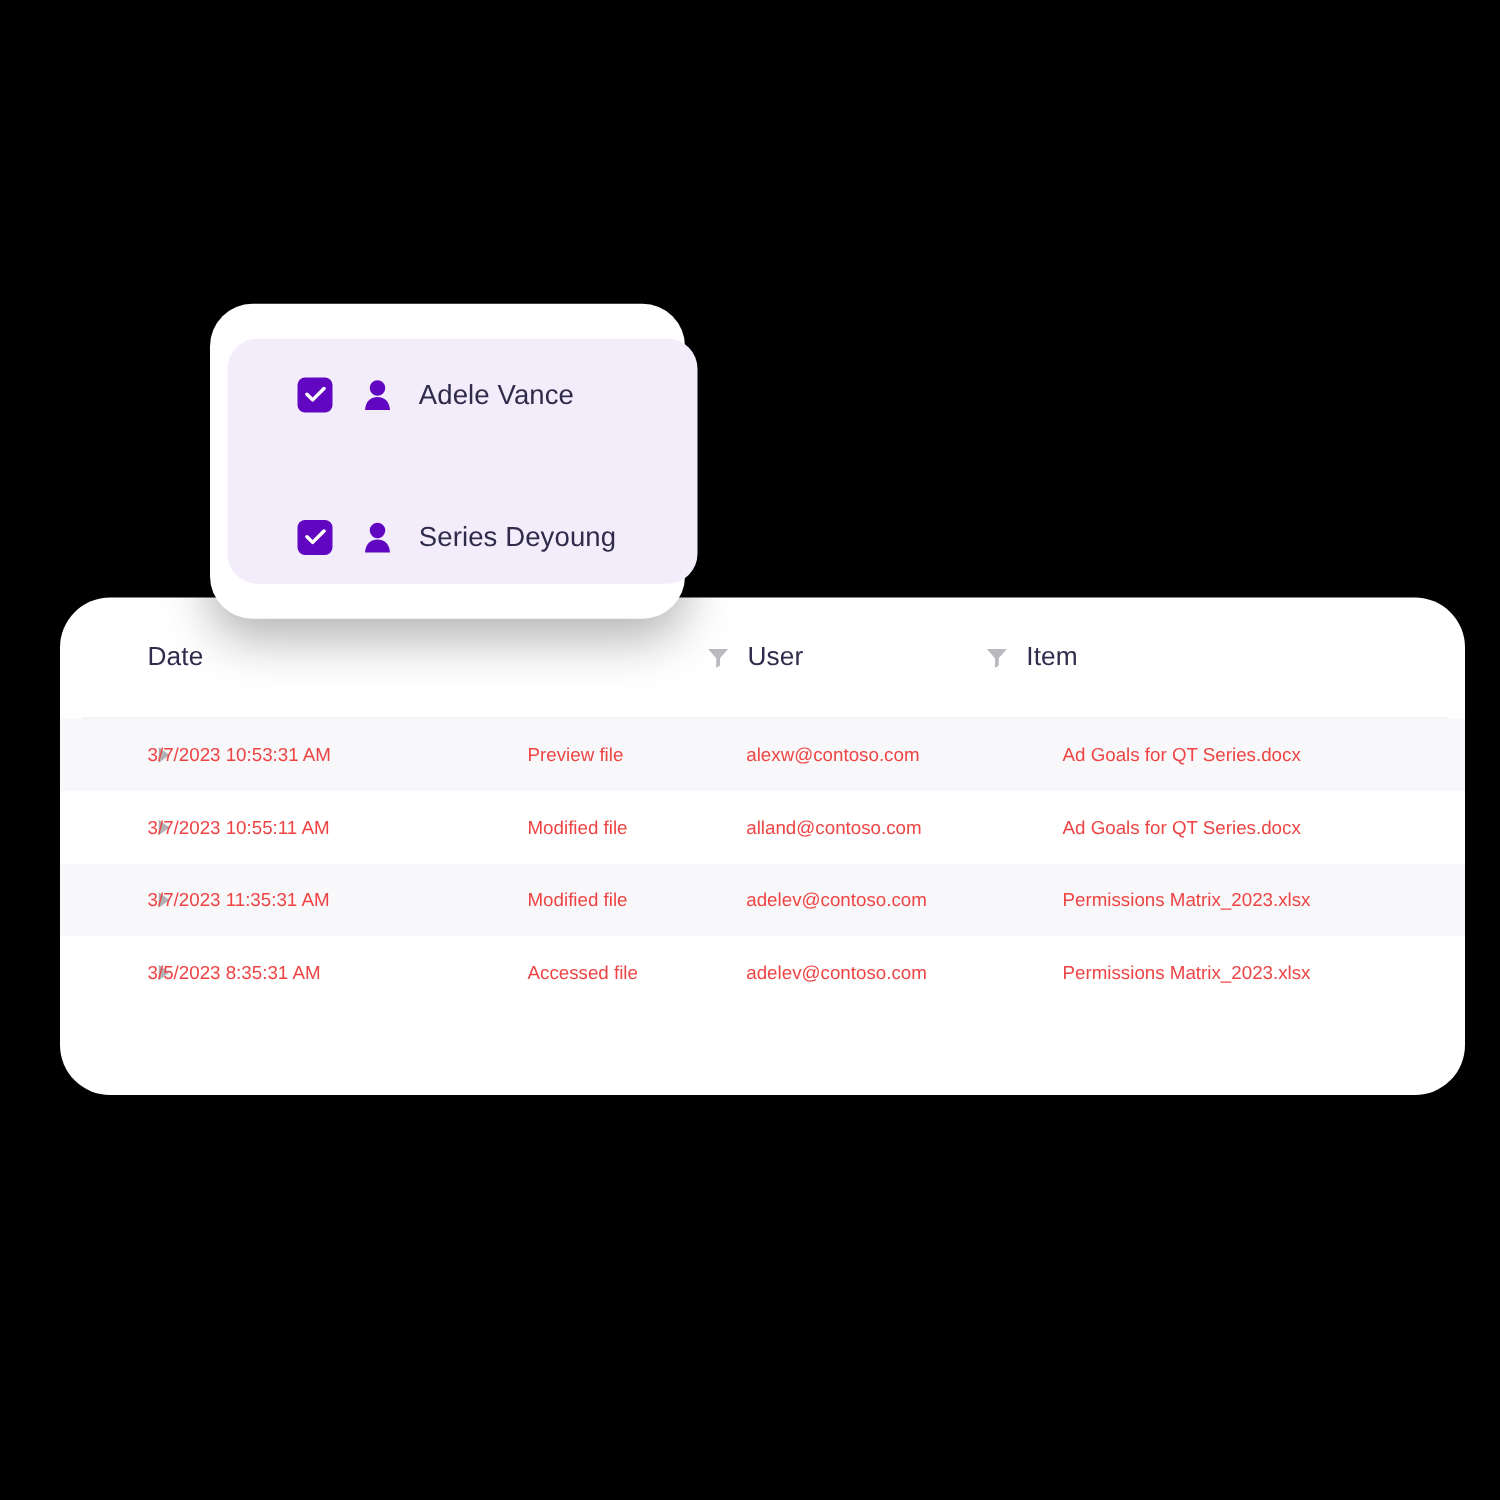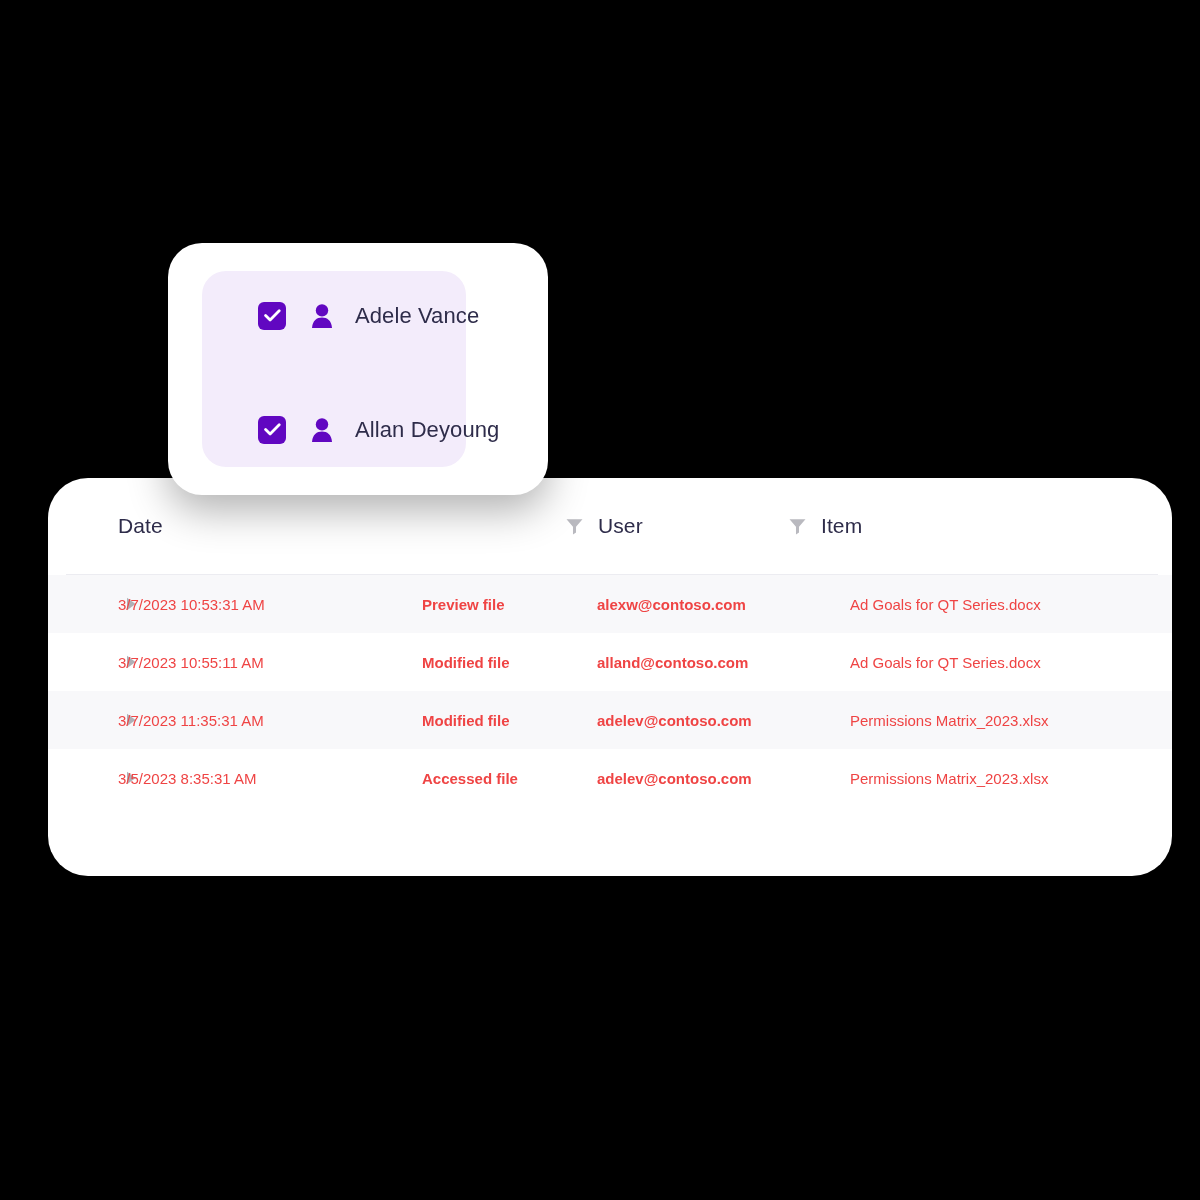--- a/index.html
+++ b/index.html
@@ -79,22 +79,22 @@
     top: 0;
     height: 58px;
     display: flex;
     align-items: center;
     color: #ef4444;
     font-size: 15px;
     white-space: nowrap;
     text-align: right;
   }
   .cell-date  { left: 70px; }
-  .cell-act   { left: 374px; font-weight: bold; }
-  .cell-user  { left: 549px; font-weight: bold; }
+  .cell-act   { left: 374px; }
+  .cell-user  { left: 549px; }
   .cell-item  { left: 802px; }
 
   .expander {
     position: absolute;
     left: 74px;
     top: 0;
     height: 58px;
     width: 18px;
     display: flex;
     align-items: center;
@@ -108,23 +108,23 @@
     left: 168px;
     top: 243px;
     width: 380px;
     height: 252px;
     background: #ffffff;
     border-radius: 34px;
     box-shadow: 0 16px 40px rgba(0,0,0,0.30);
   }
   #people-panel {
     position: absolute;
-    left: 34px;
+    left: 14px;
     top: 28px;
-    width: 264px;
+    width: 376px;
     height: 196px;
     background: #f3ecfb;
     border-radius: 24px;
   }
   .person-row {
     position: absolute;
     left: 0;
     width: 100%;
     height: 57px;
     display: flex;
@@ -265,17 +265,17 @@
     <div class="person-row p2">
       <span class="checkbox">
         <svg width="17" height="13" viewBox="0 0 17 13">
             <path d="M1.6 6.4 L6.1 10.9 L15.2 1.8" stroke="#ffffff" stroke-width="2.8" fill="none" stroke-linecap="round" stroke-linejoin="round"></path>
           </svg>
       </span>
       <svg class="person-icon" viewBox="0 0 24 26">
         <circle cx="12" cy="7.4" r="6.2" fill="#6107c1"></circle>
         <path d="M2 25 C2.6 17.6 6.8 14.6 12 14.6 C17.2 14.6 21.4 17.6 22 25 Z" fill="#6107c1"></path>
       </svg>
-      <span class="person-name">Allan Deyoung</span>
+      <span class="person-name">Series Deyoung</span>
     </div>
 
   </div>
 </div>
 
 </body></html>

